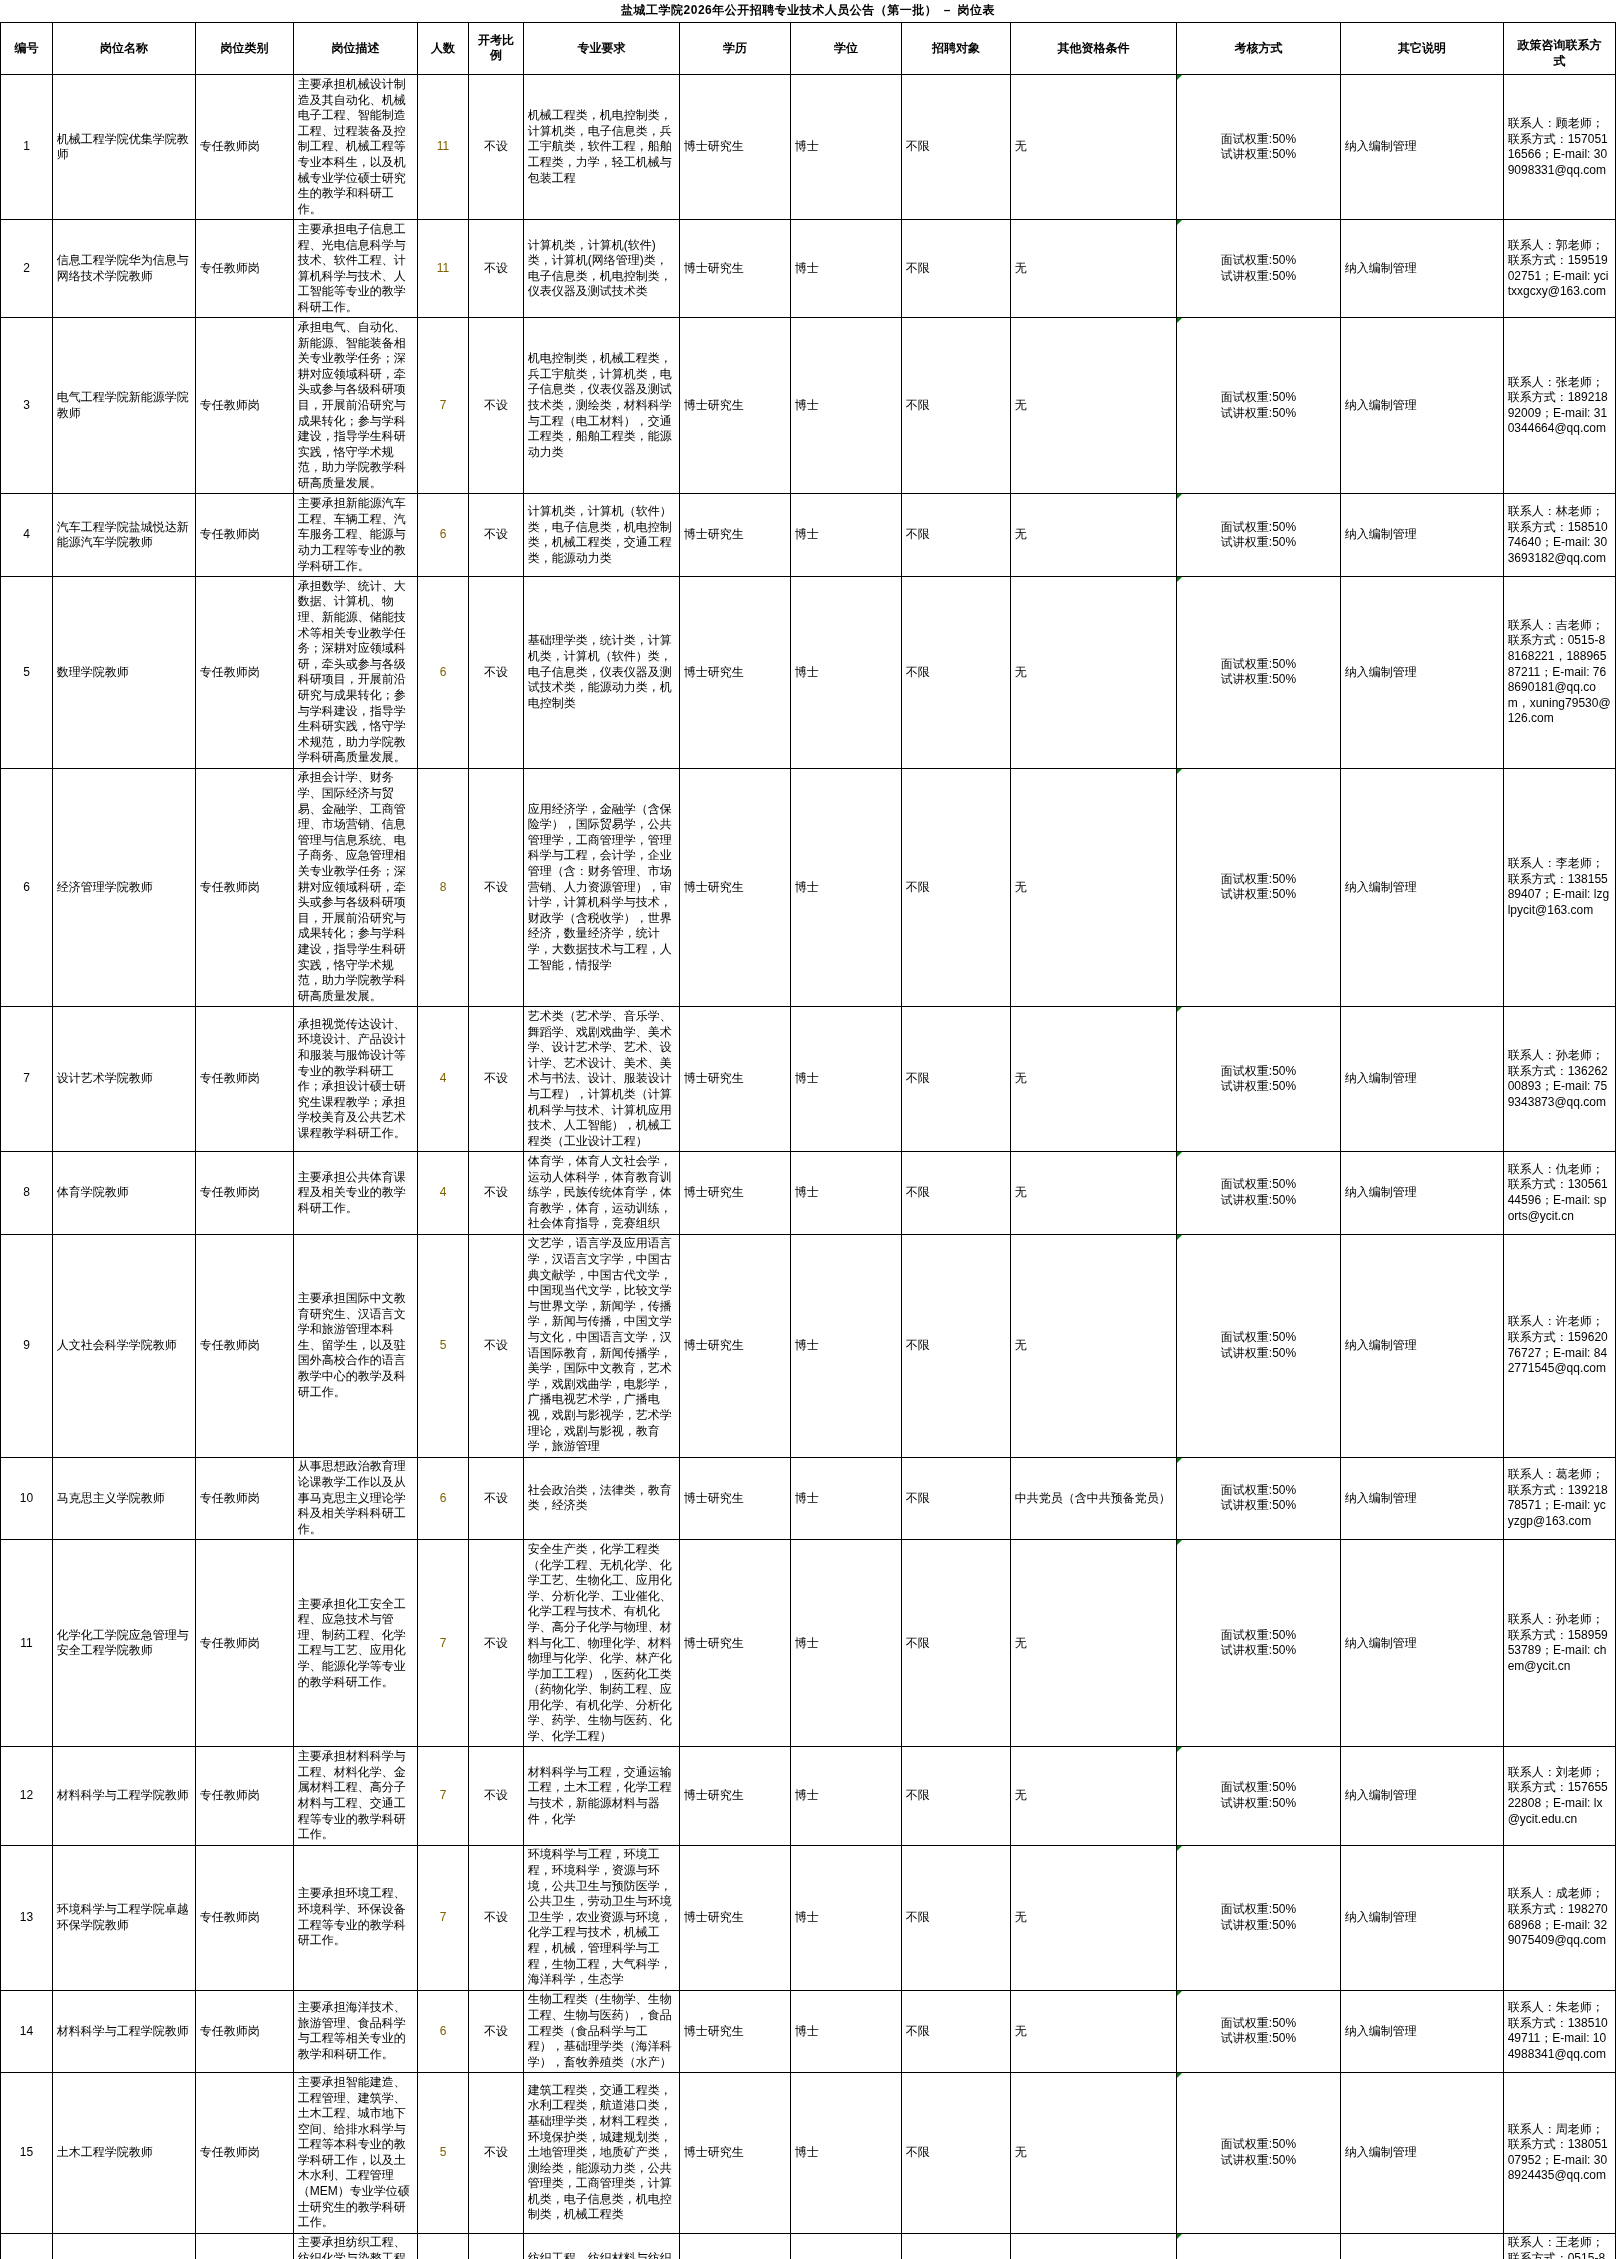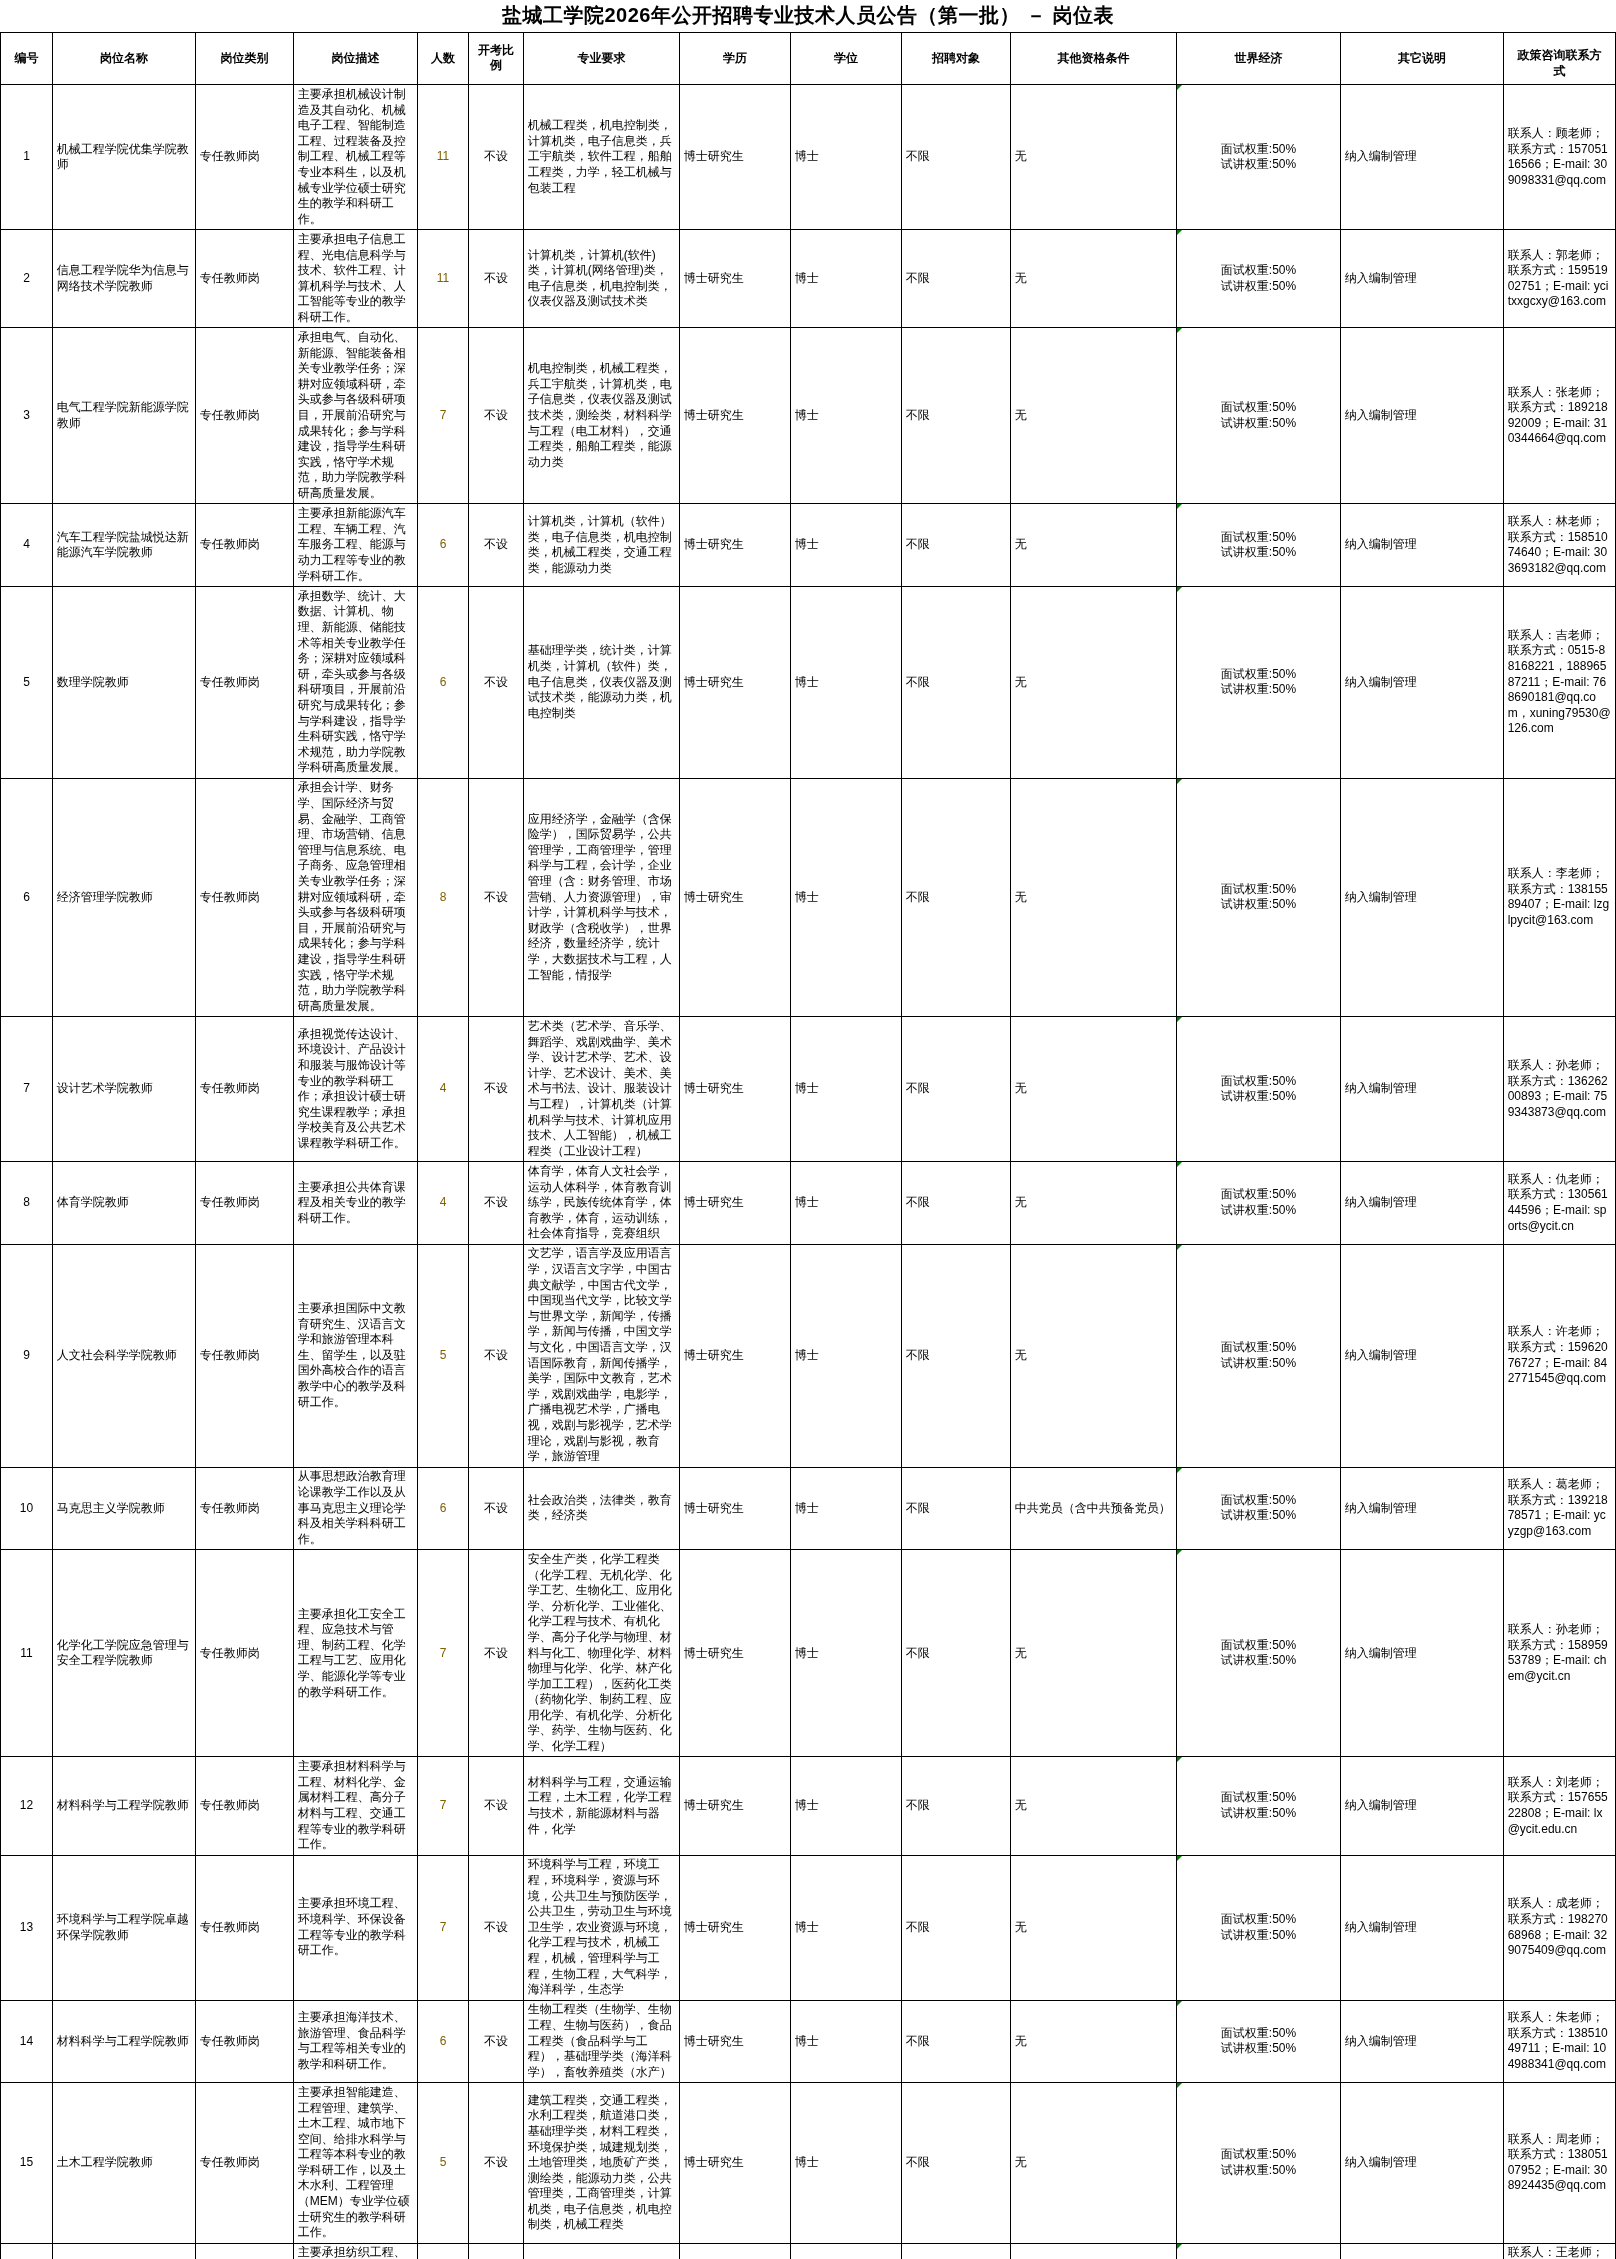--- a/index.html
+++ b/index.html
@@ -8,21 +8,21 @@
     --tri-color:#008000;
   }
   html,body{margin:0;padding:0;background:#ffffff;}
   body{
     width:1616px;
     font-family:"Liberation Sans","DejaVu Sans",sans-serif;
     color:#000;
   }
   .page-title{
     text-align:center;
-    font-size:20px;
+    font-size:12px;
     font-weight:bold;
     padding:1.8px 0 2.8px 0;
     letter-spacing:0.5px;
   }
   table.jobs{
     width:1616px;
     border-collapse:collapse;
     table-layout:fixed;
   }
   .jobs th,.jobs td{
@@ -85,21 +85,21 @@
       <th><span>岗位名称</span></th>
       <th><span>岗位类别</span></th>
       <th><span>岗位描述</span></th>
       <th><span>人数</span></th>
       <th><span class="hw3">开考比例</span></th>
       <th><span>专业要求</span></th>
       <th><span>学历</span></th>
       <th><span>学位</span></th>
       <th><span>招聘对象</span></th>
       <th><span>其他资格条件</span></th>
-      <th><span>世界经济</span></th>
+      <th><span>考核方式</span></th>
       <th><span>其它说明</span></th>
       <th><span class="hw7">政策咨询联系方式</span></th>
     </tr>
   </thead>
   <tbody>
       <tr>
     <td class="c">1</td>
     <td>机械工程学院优集学院教师</td>
     <td>专任教师岗</td>
     <td>主要承担机械设计制造及其自动化、机械电子工程、智能制造工程、过程装备及控制工程、机械工程等专业本科生，以及机械专业学位硕士研究生的教学和科研工作。</td>

